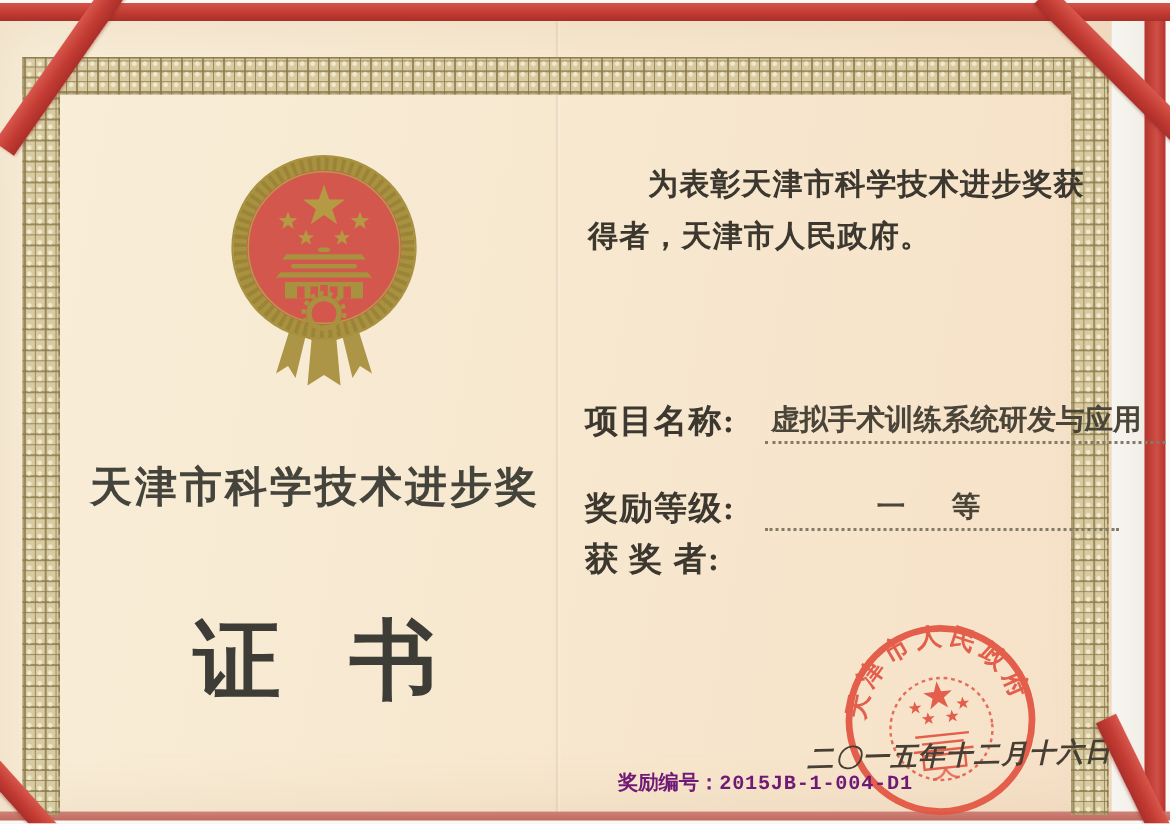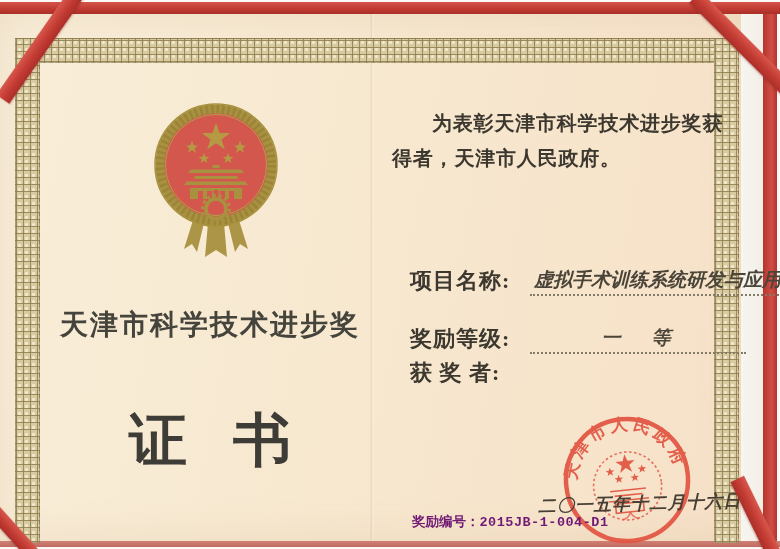--- a/index.html
+++ b/index.html
@@ -43,23 +43,23 @@
   .award-title{position:absolute;left:20px;top:306px;width:380px;z-index:4;text-align:center;
     font-size:28px;font-weight:700;letter-spacing:2px;color:#45443c;}
   .doc-title{position:absolute;left:20px;top:402px;width:380px;z-index:4;text-align:center;
     font-size:58px;font-weight:700;letter-spacing:46px;text-indent:46px;color:#3d3c36;}
   
   .citation{position:absolute;left:392px;top:106px;width:334px;z-index:4;
     font-size:20px;font-weight:700;line-height:35px;letter-spacing:.8px;
     text-indent:2em;color:#3c382f;}
   .field-row{position:absolute;left:390px;width:356px;z-index:4;display:flex;align-items:flex-end;}
   .fr-1{top:246px;} .fr-2{top:304px;} .fr-3{top:358px;}
-  .field-label{flex:0 0 120px;font-size:22px;font-weight:700;letter-spacing:1px;color:#3c382f;white-space:nowrap;margin-left:20px;}
-  .field-value{flex:1;border-bottom:2px dotted #837a68;padding:0 2px 1px 4px;min-height:26px;
-    font-family:"DejaVu Sans","Liberation Sans",sans-serif;font-style:italic;
+  .field-label{flex:0 0 120px;font-size:22px;font-weight:700;letter-spacing:1px;color:#3c382f;white-space:nowrap;}
+  .field-value{flex:1;border-bottom:2px dotted #837a68;padding:0 16px 1px 4px;min-height:26px;
+    font-family:"DejaVu Sans","Liberation Sans",sans-serif;
     font-size:19px;font-weight:700;color:#4a4439;white-space:nowrap;margin-top:21px;}
   .fv-center{text-align:center;letter-spacing:6px;}
   .seal{position:absolute;left:561px;top:414px;width:132px;height:132px;z-index:4;
     opacity:.92;transform:rotate(-6deg);}
   .date-line{position:absolute;left:538px;top:491px;width:220px;z-index:5;
     font-family:"DejaVu Sans","Liberation Sans",sans-serif;font-style:italic;
     font-size:17.5px;font-weight:700;letter-spacing:1px;color:#473f33;transform:rotate(-1.5deg);}
   .serial{position:absolute;left:412px;top:513px;z-index:5;font-size:13.5px;font-weight:700;color:#701a75;}
   .serial .num{font-family:"Liberation Mono","DejaVu Sans Mono",monospace;font-weight:700;letter-spacing:.5px;}
 </style>

